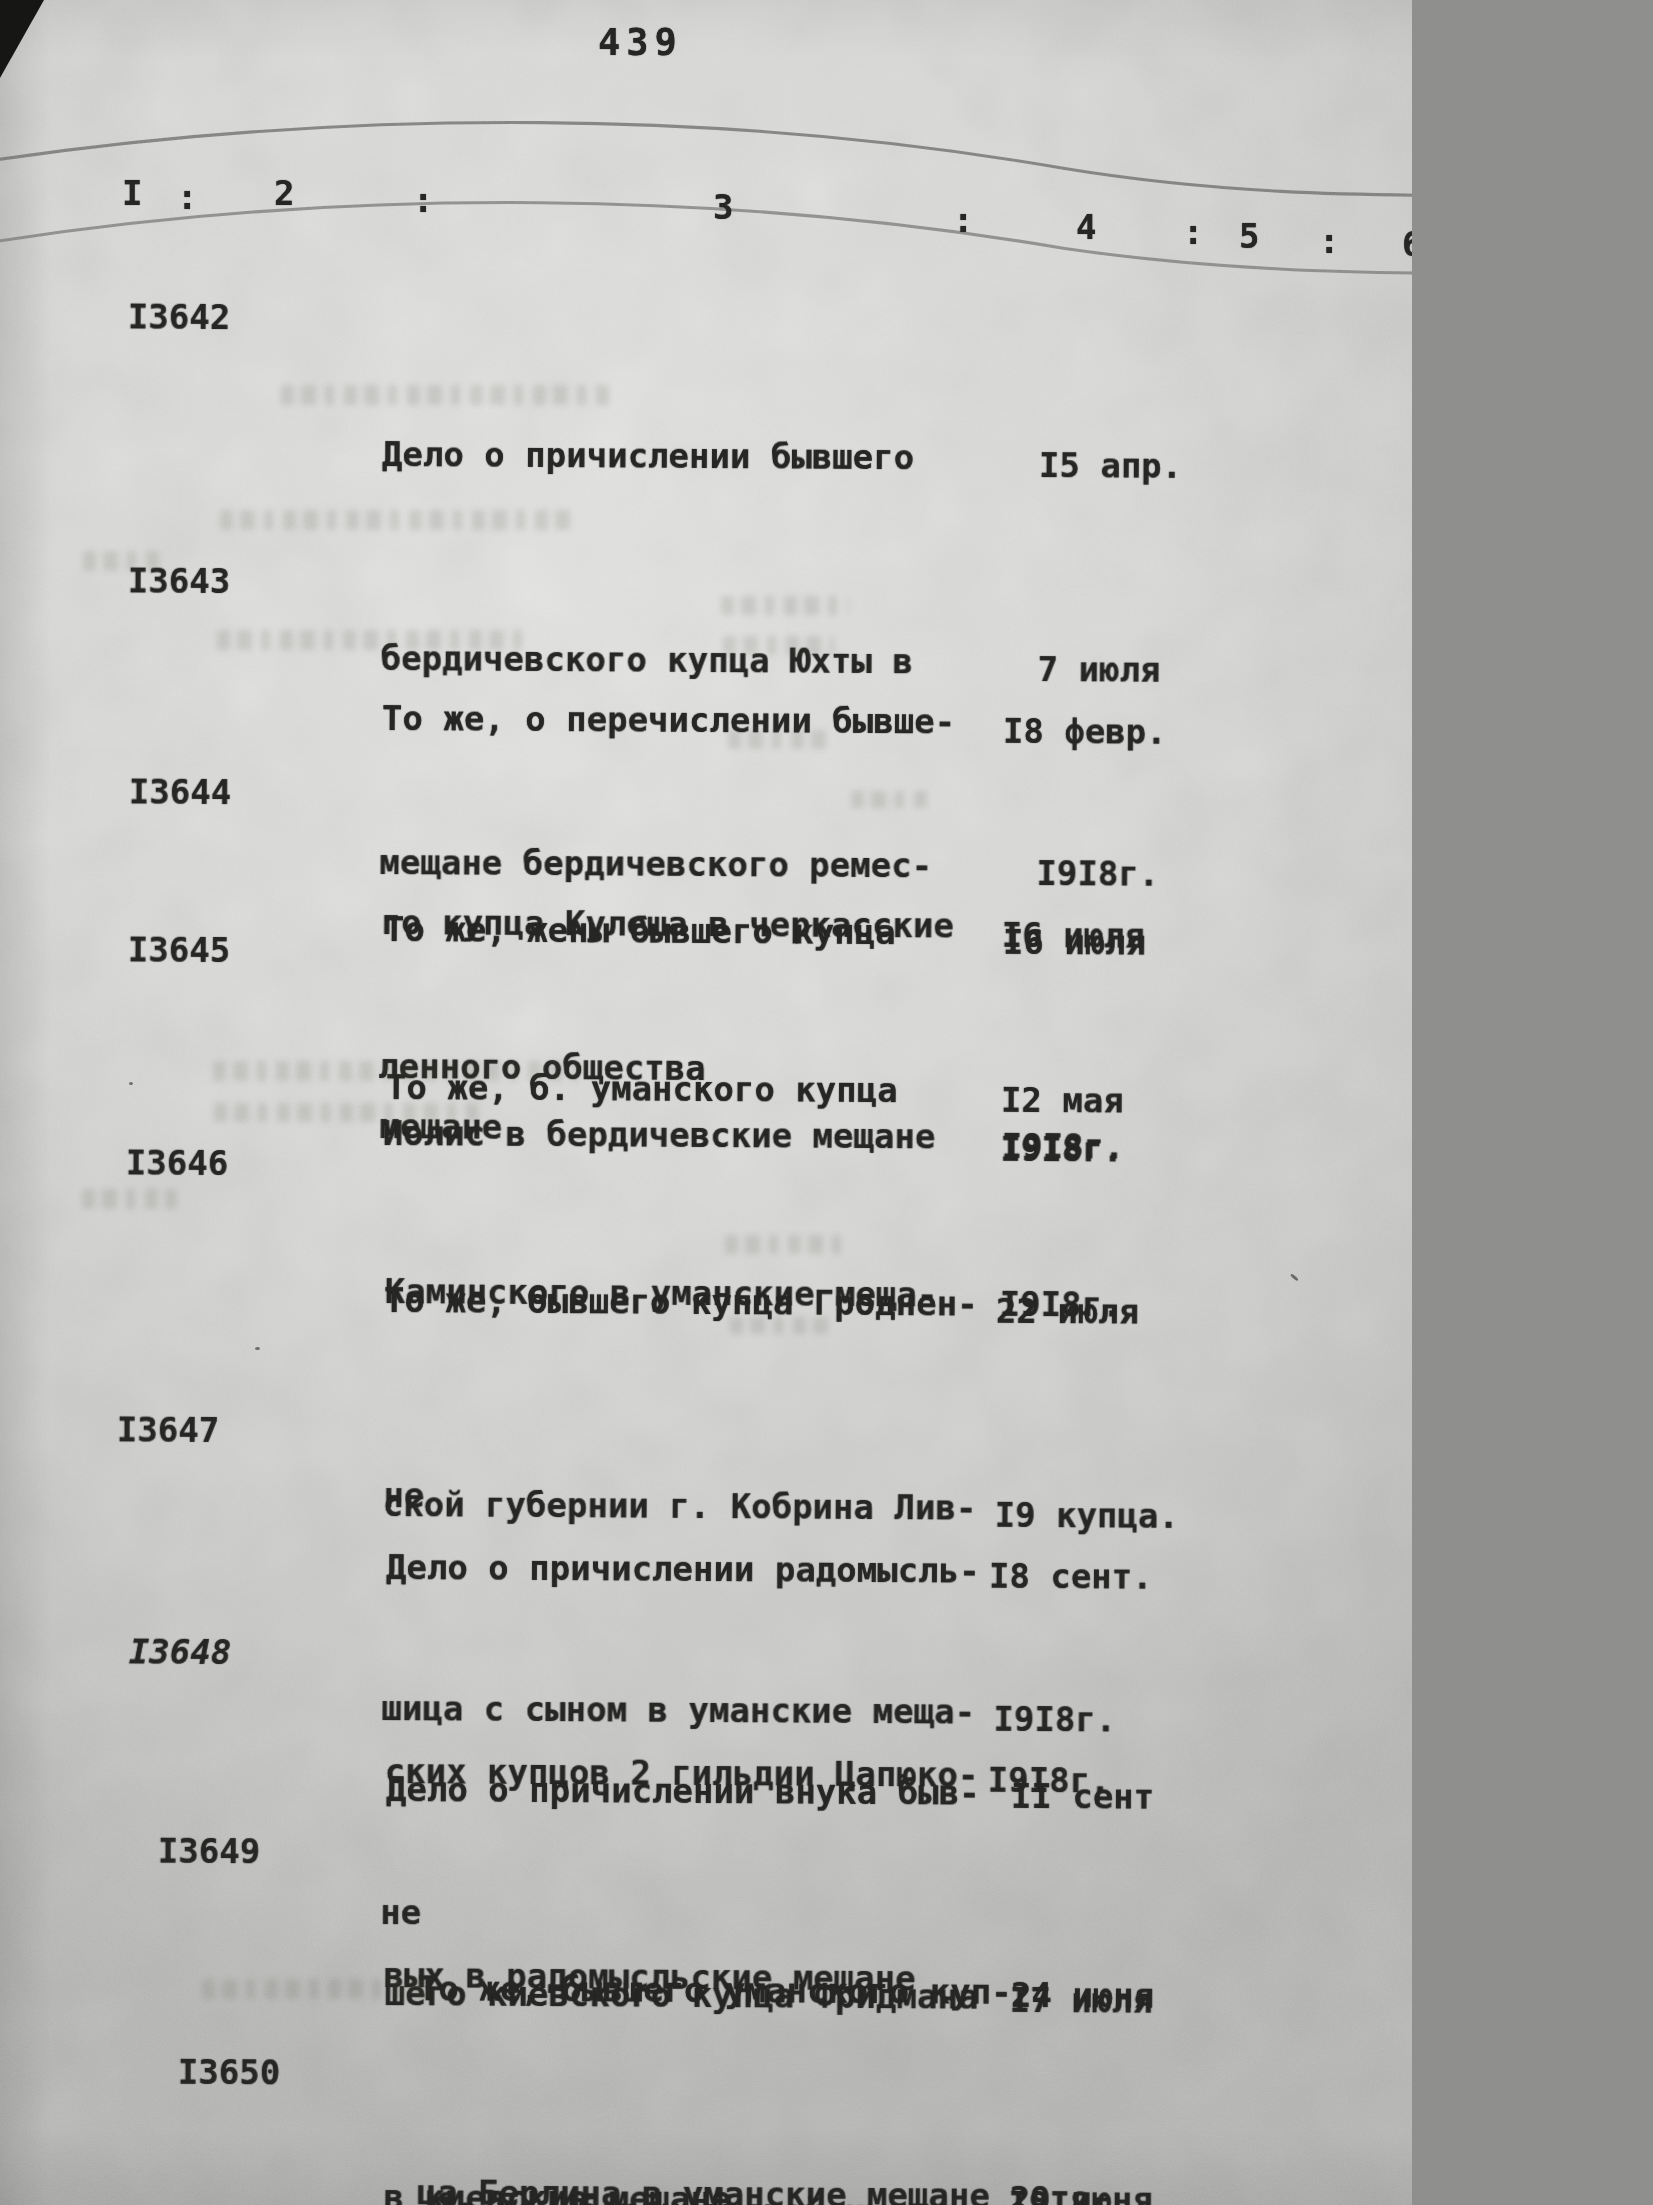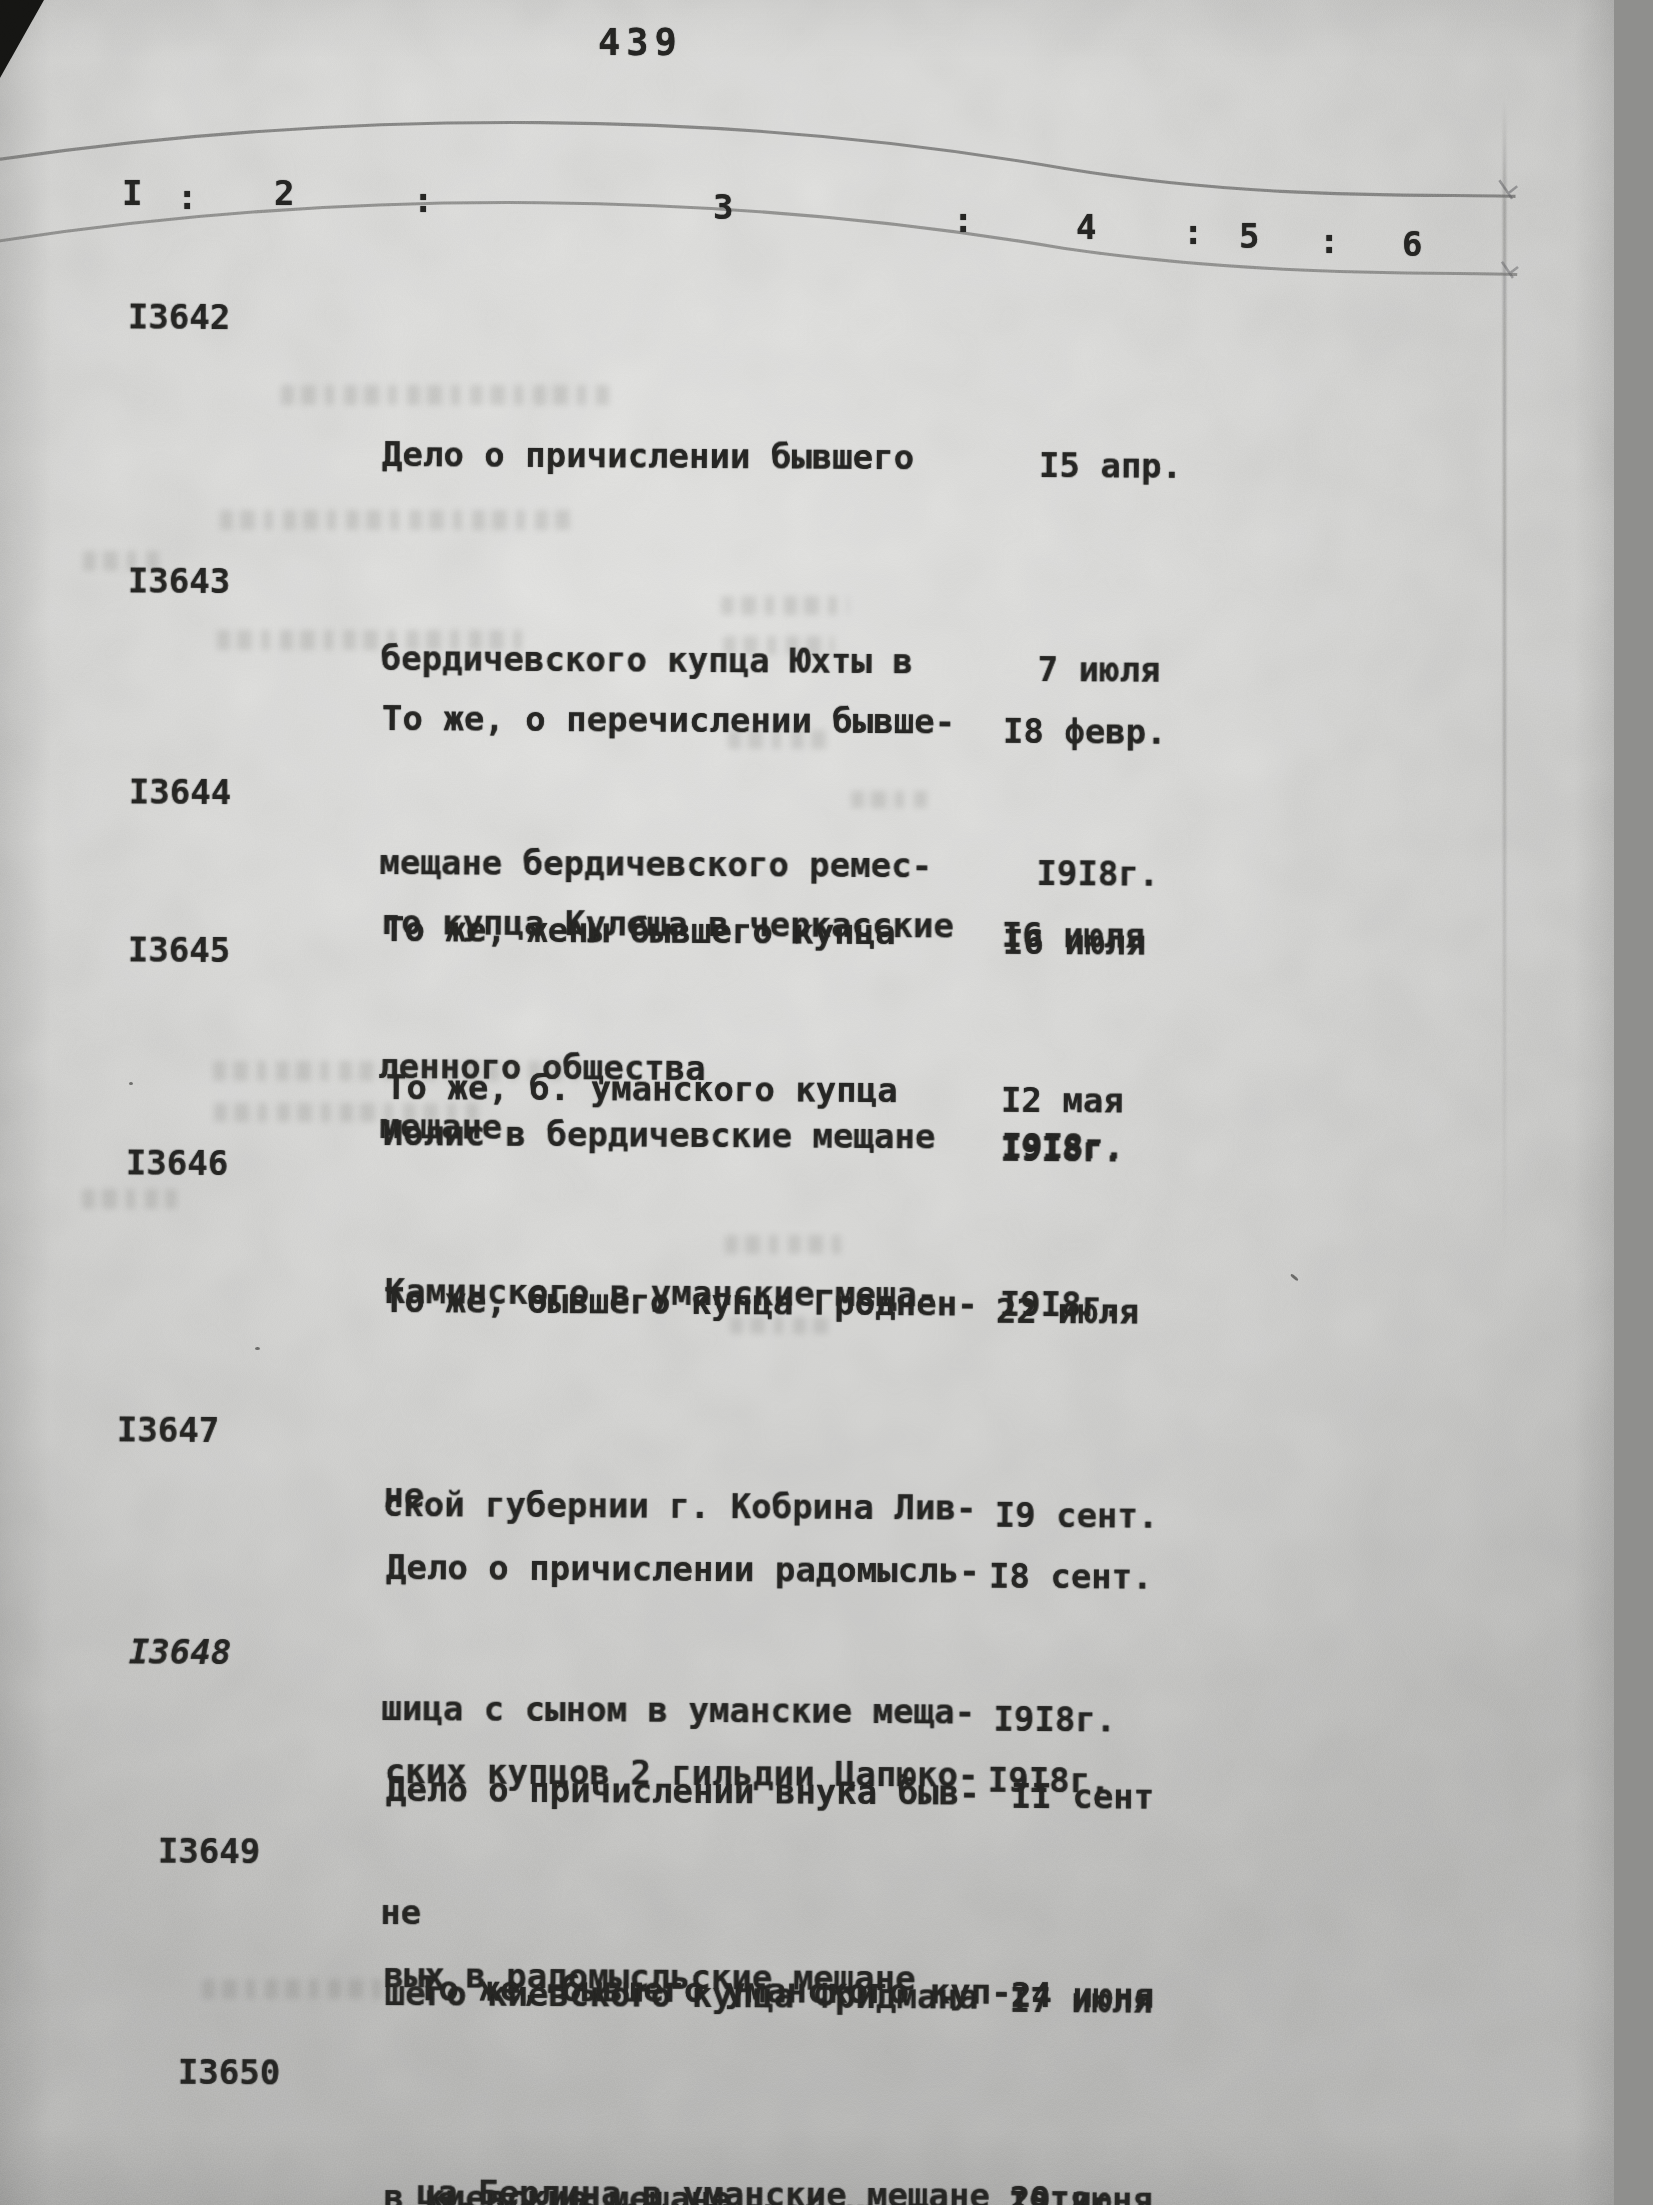--- a/index.html
+++ b/index.html
@@ -1,18 +1,18 @@
 <!DOCTYPE html>
 <html style="font-size:13.6px"><head>
 <meta charset="utf-8">
 <style>
   html,body{margin:0;padding:0;background:#8f8f8d;}
   .page{
     position:relative;
-    width:1614px;height:2205px;
+    width:1412px;height:2205px;
     overflow:hidden;
     background-color:#cfcfcd;
     background-image:
       linear-gradient(to right, rgba(0,0,0,0) 1574px, rgba(0,0,0,.10) 1617px, rgba(0,0,0,.26) 1654px),
       linear-gradient(to right, rgba(0,0,0,.10) 0px, rgba(0,0,0,0) 51px),
       linear-gradient(to bottom, rgba(0,0,0,.05) 0px, rgba(0,0,0,0) 60px),
       linear-gradient(to top, rgba(0,0,0,.08) 0px, rgba(0,0,0,0) 77px),
       radial-gradient(ellipse 1276px 1531px at 42% 26%, #e4e4e2 0%, #dadad8 42%, #ccccca 72%, #b7b7b5 100%);
     font-family:"DejaVu Sans Mono","Liberation Mono",monospace;
     font-weight:700;
@@ -158,21 +158,21 @@
   <section class="row" style="top:1128px;">
     <div class="txt cell" style="left:126px;">I3646</div>
     <div class="txt cell" style="left:385px;">
       <div class="line">То же, бывшего купца Гроднен-</div>
       <div class="line">ской губернии г. Кобрина Лив-</div>
       <div class="line">шица с сыном в уманские меща-</div>
       <div class="line">не</div>
     </div>
     <div class="txt cell" style="left:997px;margin-top:6.8px;">
       <div class="line">22 июля</div>
-      <div class="line">I9 сент.</div>
+      <div class="line">I9 купца.</div>
       <div class="line">I9I8г.</div>
     </div>
   </section>
 
   <section class="row" style="top:1395px;">
     <div class="txt cell" style="left:117px;text-align:center;">I3647</div>
     <div class="txt cell" style="left:387px;">
       <div class="line">Дело о причислении радомысль-</div>
       <div class="line">ских купцов 2 гильдии Цапюко-</div>
       <div class="line">вых в радомысльские мещане</div>

